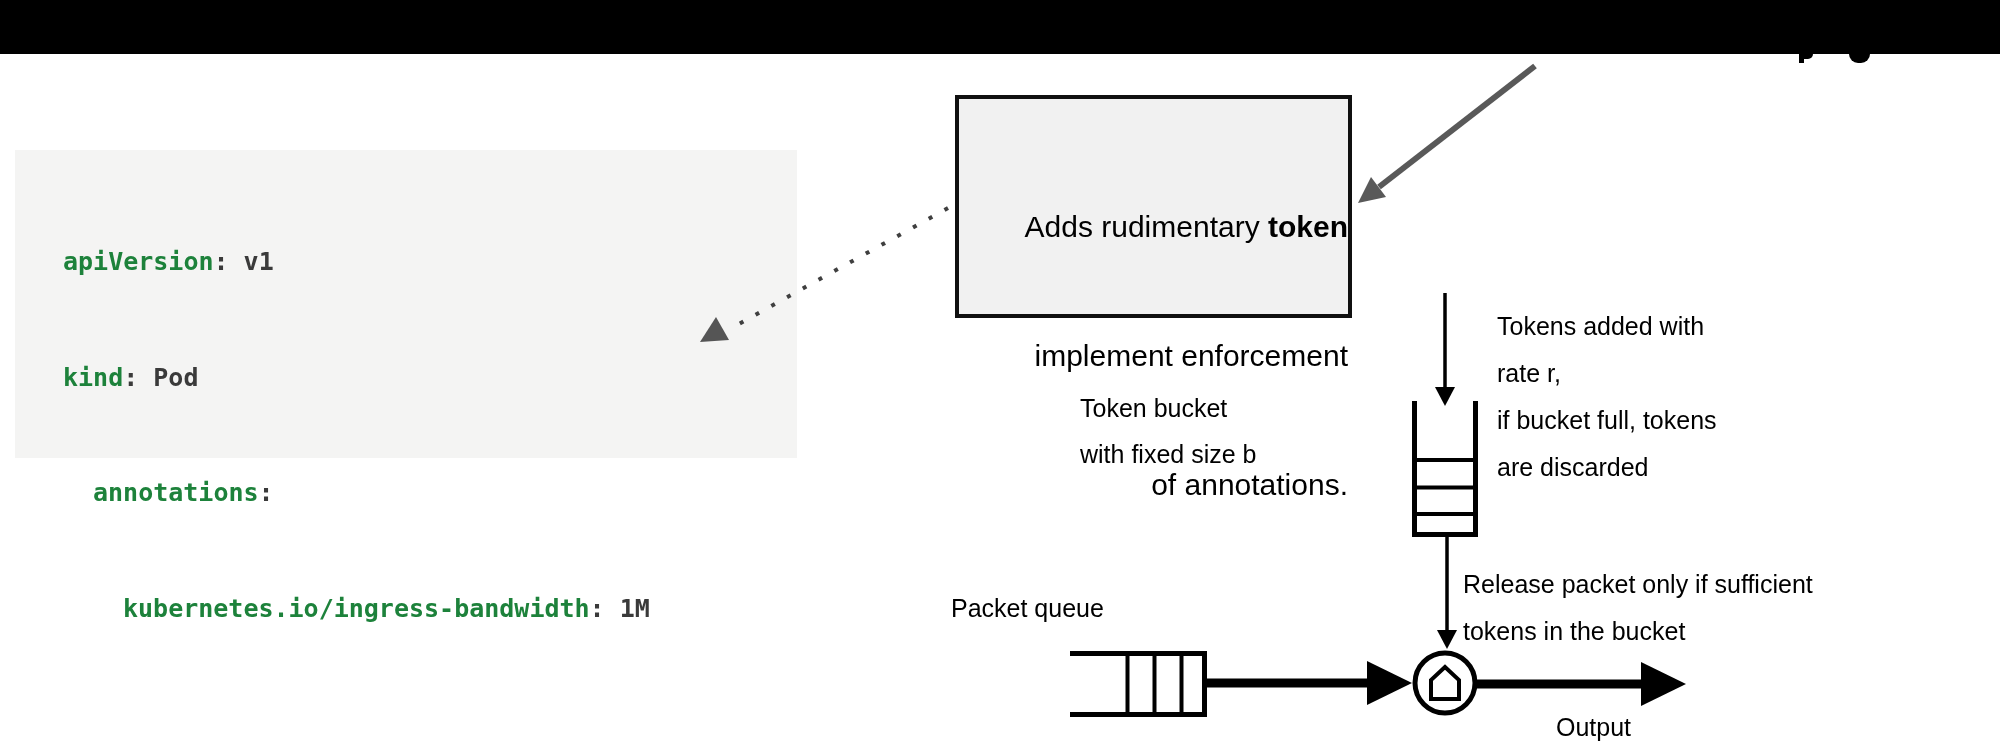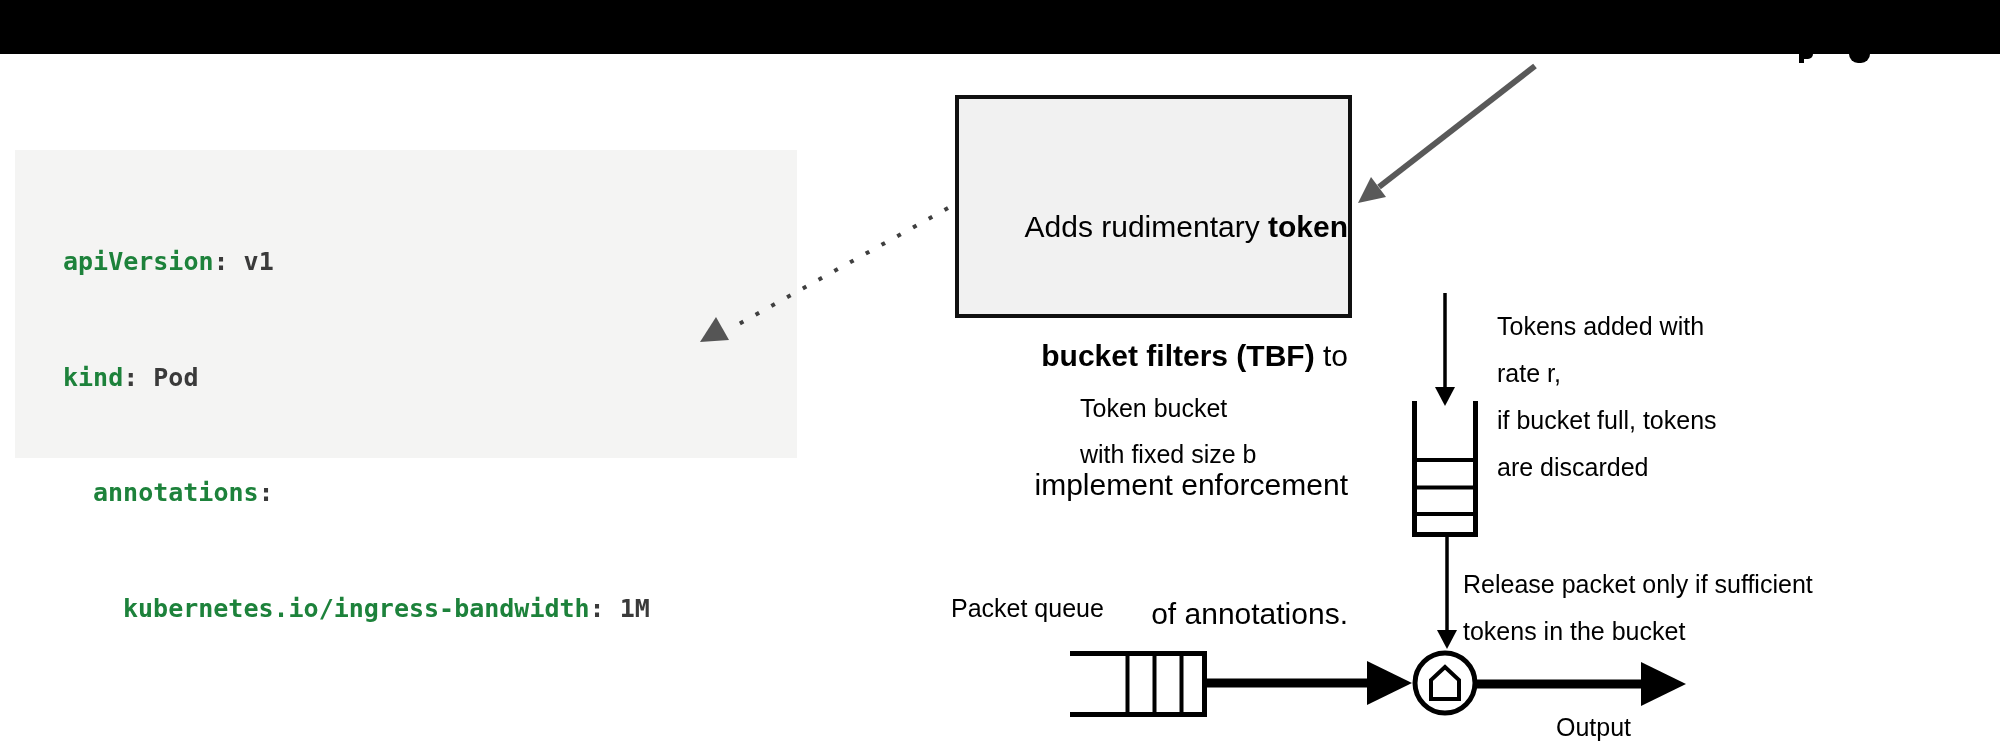--- a/index.html
+++ b/index.html
@@ -62,21 +62,20 @@
     <div class="cl"><span class="k">apiVersion</span><span class="c">:</span><span class="v">v1</span></div>
     <div class="cl"><span class="k">kind</span><span class="c">:</span><span class="v">Pod</span></div>
     <div class="cl ind1"><span class="k">annotations</span><span class="c">:</span><span class="v"></span></div>
     <div class="cl ind2"><span class="k">kubernetes.io/ingress-bandwidth</span><span class="c">:</span><span class="v">1M</span></div>
     
     
   </div>
 
   <div class="callout">
     <div><span>Adds rudimentary </span><span class="bold">token</span><span></span></div>
-    <div><span></span><span class="bold">bucket filters (TBF)</span><span> to</span></div>
     <div><span>implement enforcement</span><span class="bold"></span><span></span></div>
     <div><span>of annotations.</span><span class="bold"></span><span></span></div>
   </div>
 
   <div class="dlabel lbl-token-bucket">Token bucket
 with fixed size b</div>
   <div class="dlabel lbl-tokens-added">Tokens added with
 rate r,
 if bucket full, tokens
 are discarded</div>

